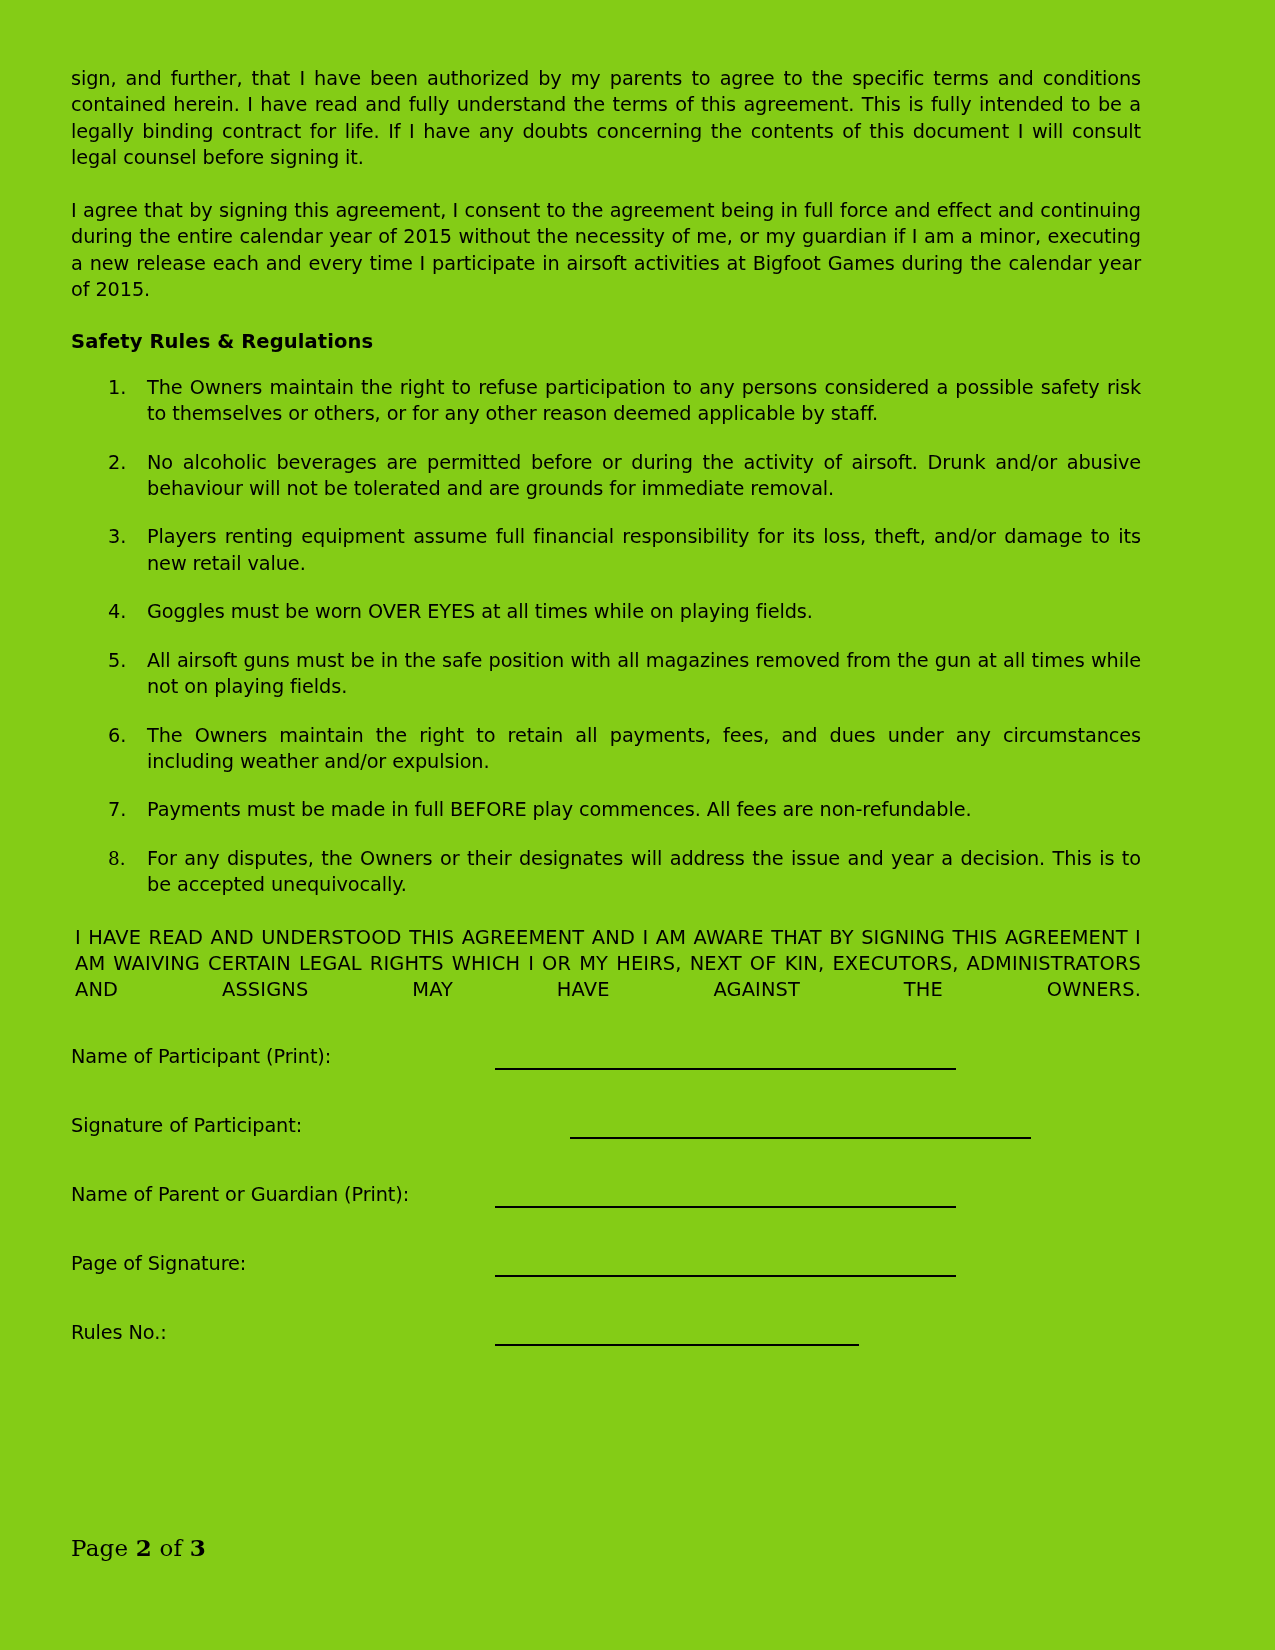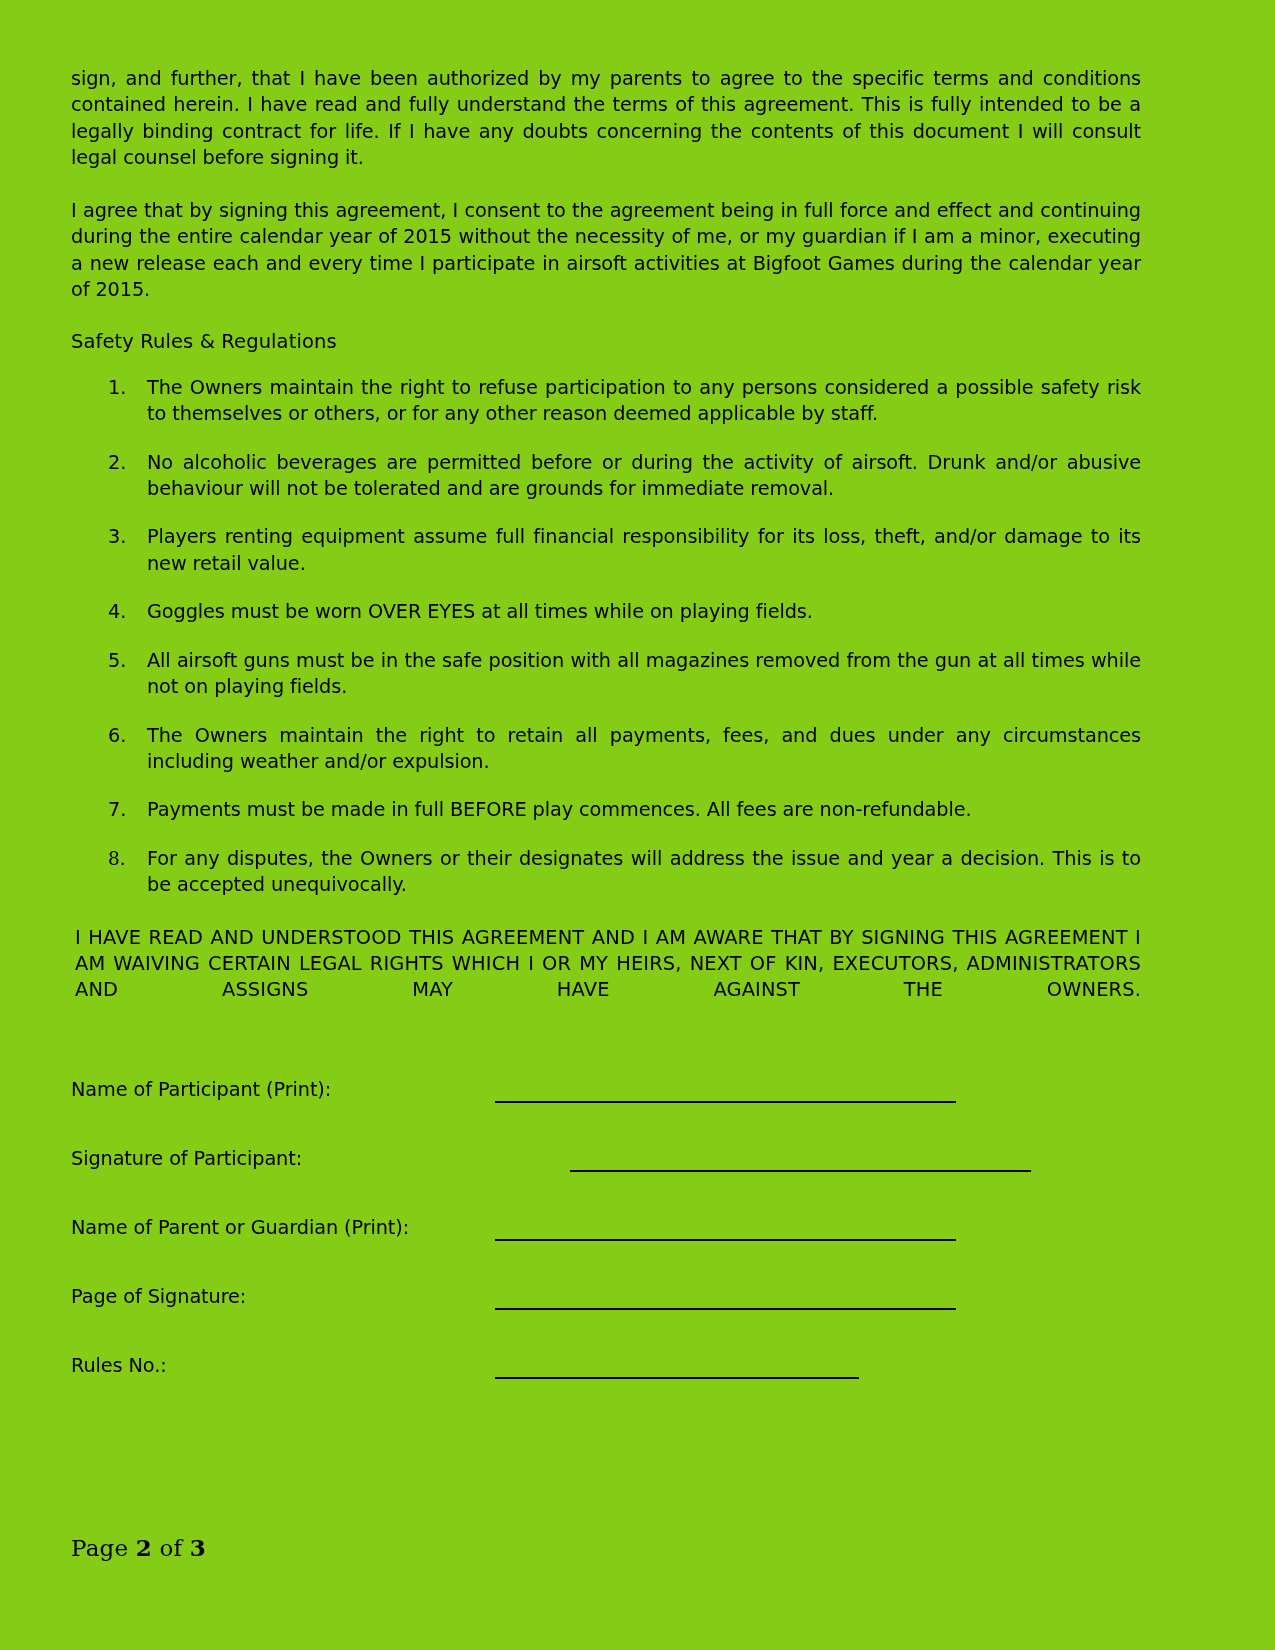--- a/index.html
+++ b/index.html
@@ -34,21 +34,21 @@
     font-size: 19.3px;
     line-height: 1.37;
     text-align: justify;
     text-justify: inter-word;
     letter-spacing: -0.1px;
   }
 
   h2.section-heading {
     margin: 0 0 20px 0;
     font-size: 19.5px;
-    font-weight: normal;
+    font-weight: bold;
     line-height: 1.3;
     letter-spacing: 0.1px;
   }
 
   ol.rules-list {
     margin: 0 0 0 0;
     padding: 0;
     list-style: none;
     counter-reset: rulecount;
   }
@@ -91,21 +91,21 @@
     text-justify: inter-word;
     letter-spacing: 0.15px;
   }
   p.allcaps-bold::after {
     content: "";
     display: inline-block;
     width: 100%;
   }
 
   .fields {
-    margin-top: 47px;
+    margin-top: 14px;
   }
   .field-row {
     position: relative;
     height: 69px;
     font-size: 19.3px;
     line-height: 1.3;
   }
   .field-label {
     position: absolute;
     left: 0;

